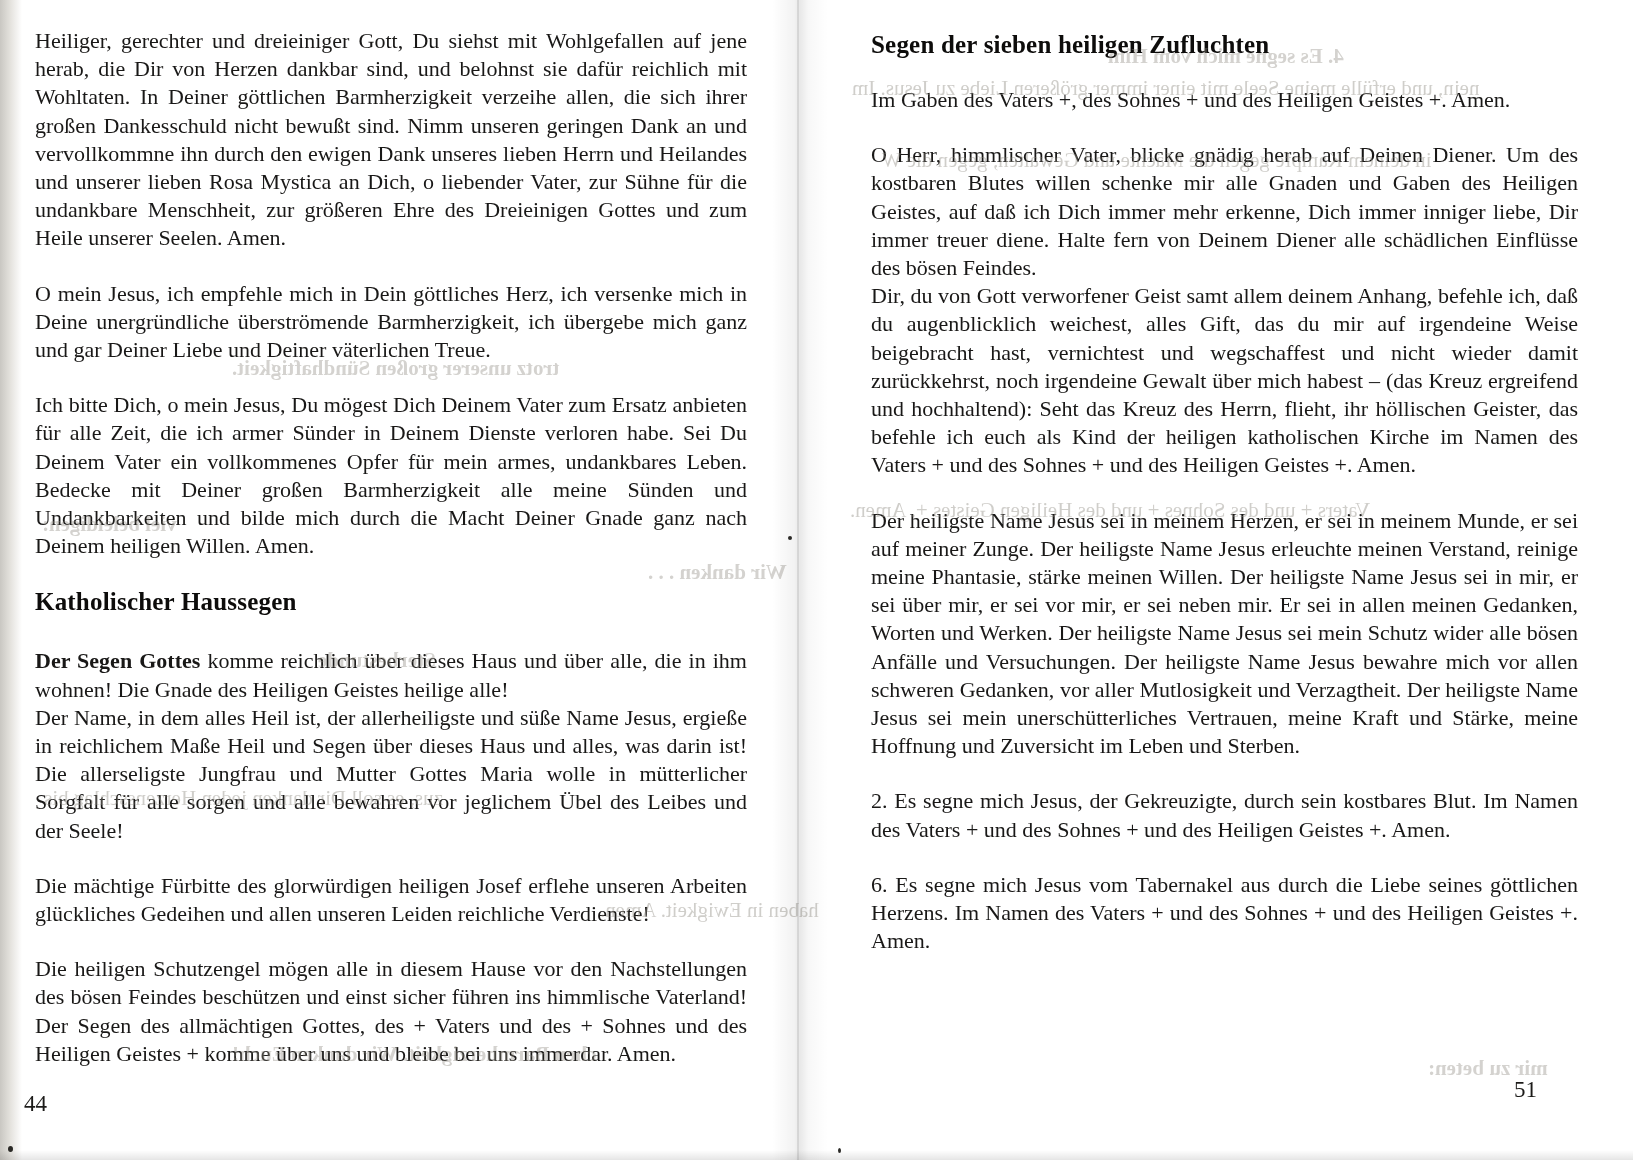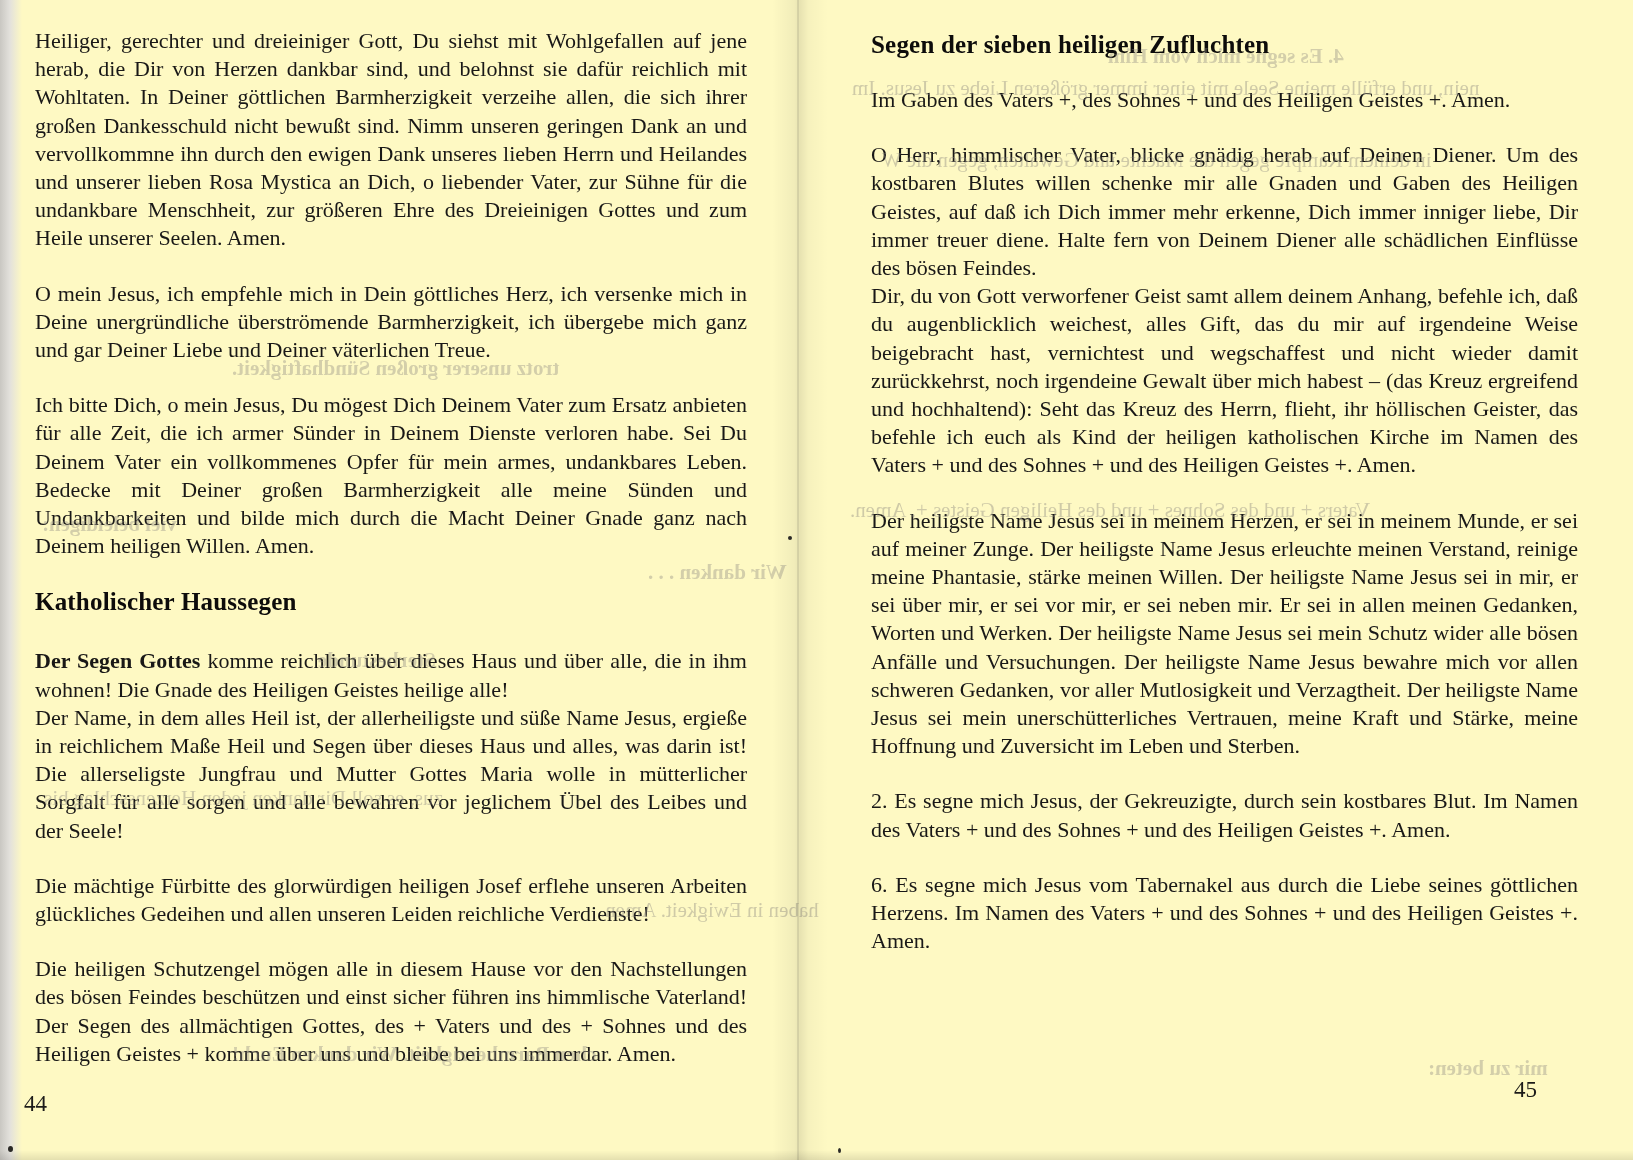--- a/index.html
+++ b/index.html
@@ -1,19 +1,19 @@
 <!DOCTYPE html>
 <html lang="de"><head>
 <meta charset="utf-8">
 <style>
   html,body{margin:0;padding:0;background:#dddbd6;}
   .scan{
     position:relative;
     width:1633px;height:1160px;
-    background:#fef9c3;
+    background:#ffffff;
     overflow:hidden;
     font-family:"Liberation Serif","DejaVu Serif",serif;
     color:#191817;
   }
   
   .edge-left{position:absolute;left:0;top:0;width:22px;height:100%;
     background:linear-gradient(to right,#c9c7c2 0%,#e3e1dc 45%,rgba(242,240,234,0) 100%);}
   .gutter{position:absolute;left:772px;top:0;width:56px;height:100%;
     background:linear-gradient(to right,rgba(0,0,0,0) 0%,rgba(0,0,0,.05) 40%,rgba(0,0,0,.09) 50%,rgba(0,0,0,.03) 65%,rgba(0,0,0,0) 100%);}
   .gutter-line{position:absolute;left:797px;top:0;width:2px;height:100%;background:rgba(60,58,54,.12);}
@@ -61,21 +61,21 @@
     <h2 class="sect">Segen der sieben heiligen Zufluchten</h2>
     <p class="body">Im Gaben des Vaters +, des Sohnes + und des Heiligen Geistes +. Amen.</p>
     <p class="body">O Herr, himmlischer Vater, blicke gnädig herab auf Deinen Diener. Um des kostbaren Blutes willen schenke mir alle Gnaden und Gaben des Heiligen Geistes, auf daß ich Dich immer mehr erkenne, Dich immer inniger liebe, Dir immer treuer diene. Halte fern von Deinem Diener alle schädlichen Einflüsse des bösen Feindes.
 Dir, du von Gott verworfener Geist samt allem deinem Anhang, befehle ich, daß du augenblicklich weichest, alles Gift, das du mir auf irgendeine Weise beigebracht hast, vernichtest und wegschaffest und nicht wieder damit zurückkehrst, noch irgendeine Gewalt über mich habest – (das Kreuz ergreifend und hochhaltend): Seht das Kreuz des Herrn, flieht, ihr höllischen Geister, das befehle ich euch als Kind der heiligen katholischen Kirche im Namen des Vaters + und des Sohnes + und des Heiligen Geistes +. Amen.</p>
     <p class="body">Der heiligste Name Jesus sei in meinem Herzen, er sei in meinem Munde, er sei auf meiner Zunge. Der heiligste Name Jesus erleuchte meinen Verstand, reinige meine Phantasie, stärke meinen Willen. Der heiligste Name Jesus sei in mir, er sei über mir, er sei vor mir, er sei neben mir. Er sei in allen meinen Gedanken, Worten und Werken. Der heiligste Name Jesus sei mein Schutz wider alle bösen Anfälle und Versuchungen. Der heiligste Name Jesus bewahre mich vor allen schweren Gedanken, vor aller Mutlosigkeit und Verzagtheit. Der heiligste Name Jesus sei mein unerschütterliches Vertrauen, meine Kraft und Stärke, meine Hoffnung und Zuversicht im Leben und Sterben.</p>
     <p class="body">2. Es segne mich Jesus, der Gekreuzigte, durch sein kostbares Blut. Im Namen des Vaters + und des Sohnes + und des Heiligen Geistes +. Amen.</p>
     <p class="body">6. Es segne mich Jesus vom Tabernakel aus durch die Liebe seines göttlichen Herzens. Im Namen des Vaters + und des Sohnes + und des Heiligen Geistes +. Amen.</p>
   </div>
 
   <div class="pagenum pagenum-left">44</div>
-  <div class="pagenum pagenum-right">45</div>
+  <div class="pagenum pagenum-right">51</div>
 
   <div class="bleed b-bold" style="left:232px;top:356px;">trotz unserer großen Sündhaftigkeit.</div>
   <div class="bleed b-bold" style="left:42px;top:512px;">viel beleidigen:</div>
   <div class="bleed b-bold" style="left:648px;top:560px;">Wir danken . . .</div>
   <div class="bleed b-bold" style="left:318px;top:648px;">Sterbestunde</div>
   <div class="bleed" style="left:44px;top:786px;">zus, es soll Dir danken jeden Herzensschlag bis</div>
   <div class="bleed" style="left:600px;top:898px;">haben in Ewigkeit. Amen.</div>
   <div class="bleed b-bold" style="left:232px;top:1042px;">chen Barmherzigkeit. Wir danken Euch!</div>
 
   <div class="bleed b-bold" style="left:1108px;top:44px;">4. Es segne mich vom Him</div>

